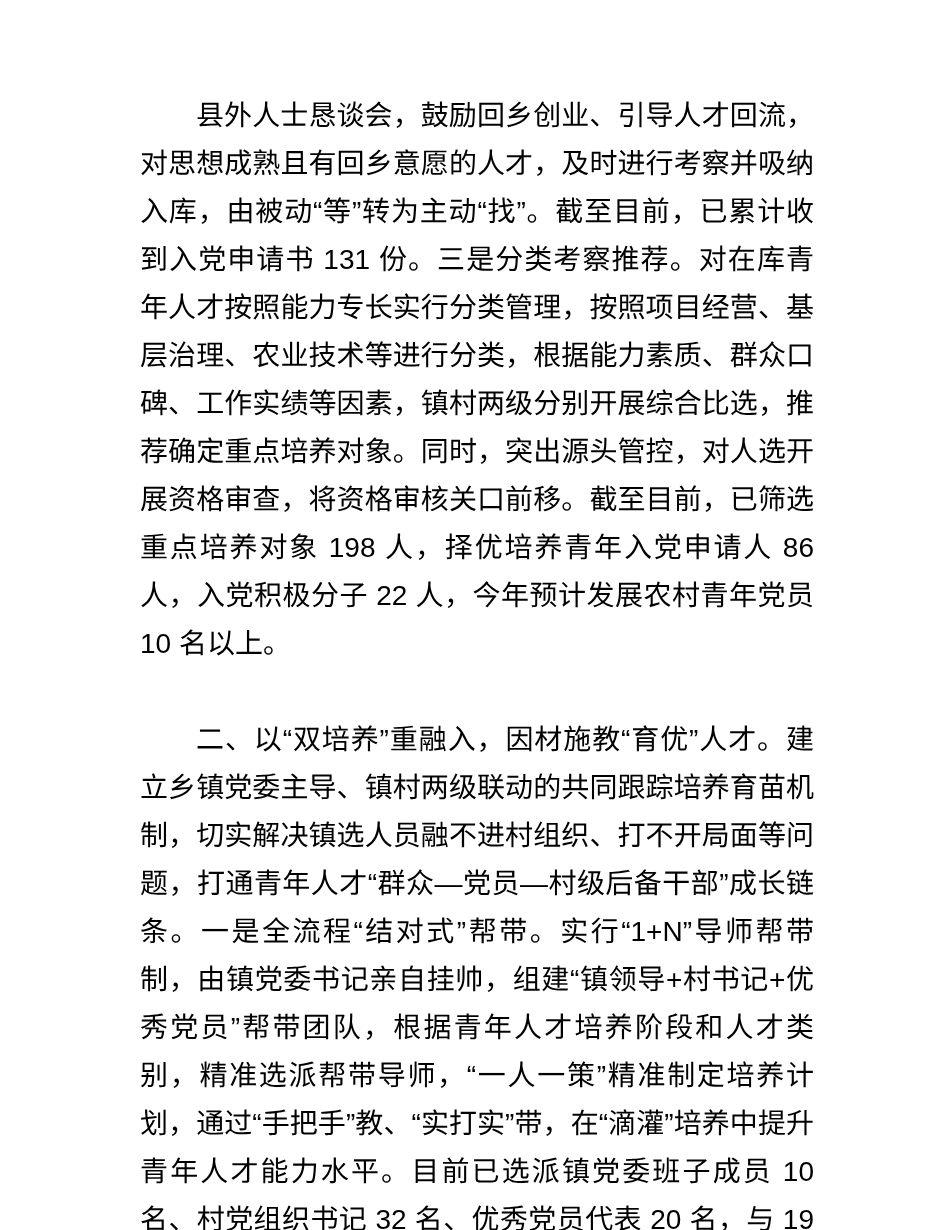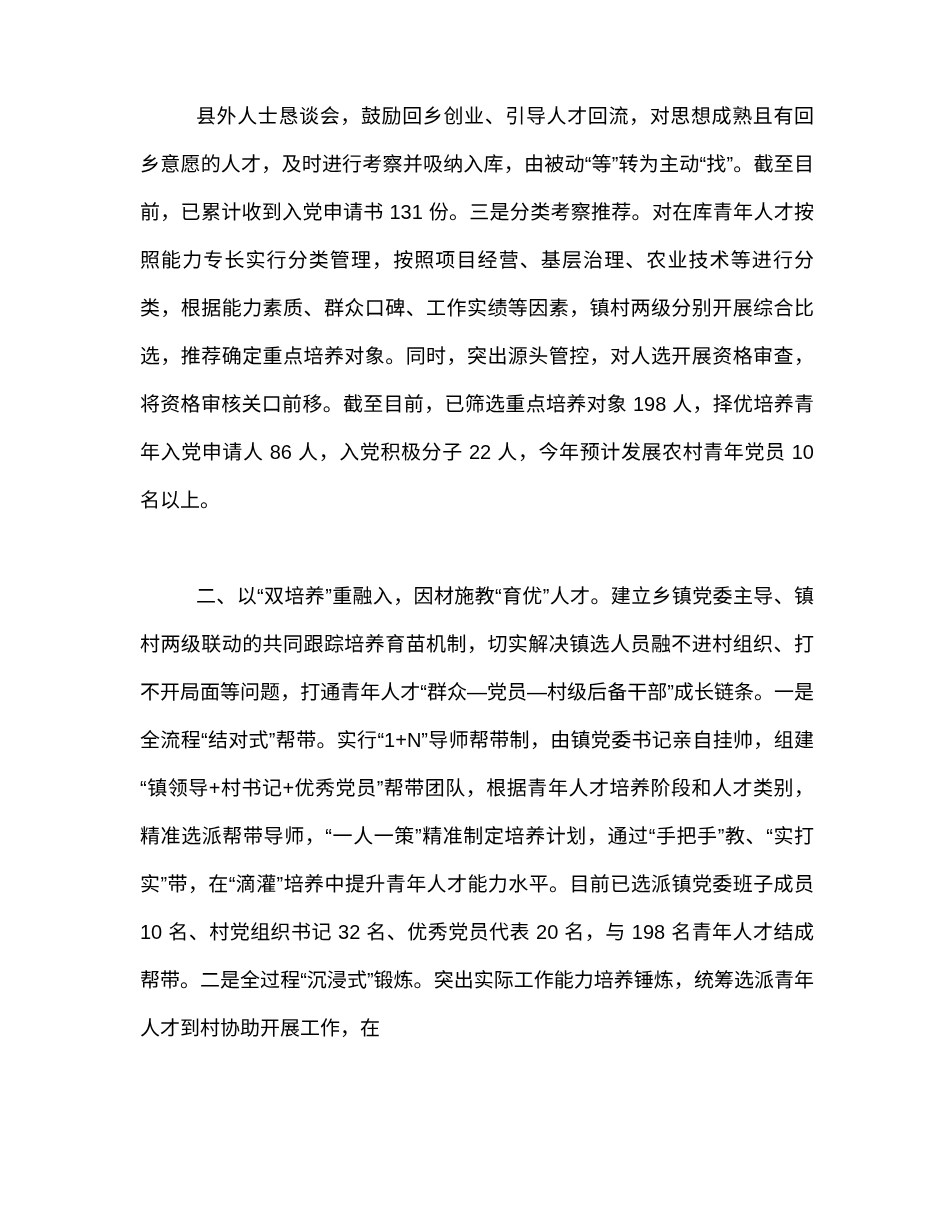--- a/index.html
+++ b/index.html
@@ -24,21 +24,21 @@
 
   #text-body {
     position: absolute;
     left: 140px;
     top: 92px;
     width: 674px;
   }
 
   .doc-paragraph {
     margin: 0;
-    font-size: 20px;
+    font-size: 28px;
     line-height: 48px;
     color: #000000;
     text-align: justify;
     text-justify: inter-ideograph;
     text-indent: 56px;
     letter-spacing: 0;
     font-weight: 400;
     word-break: break-all;
     -webkit-font-smoothing: antialiased;
   }

